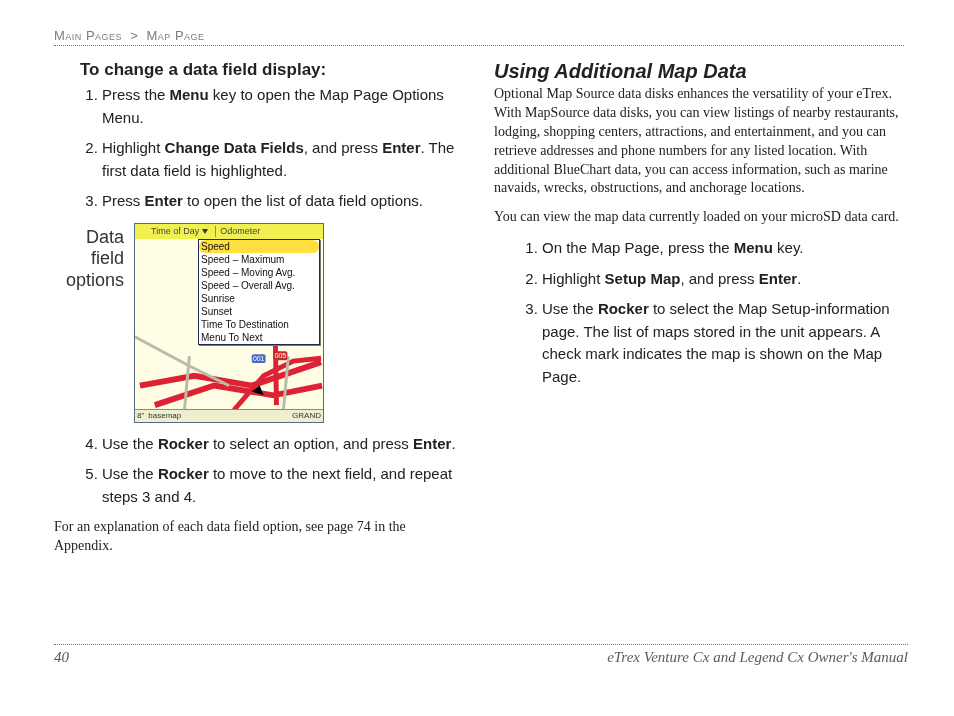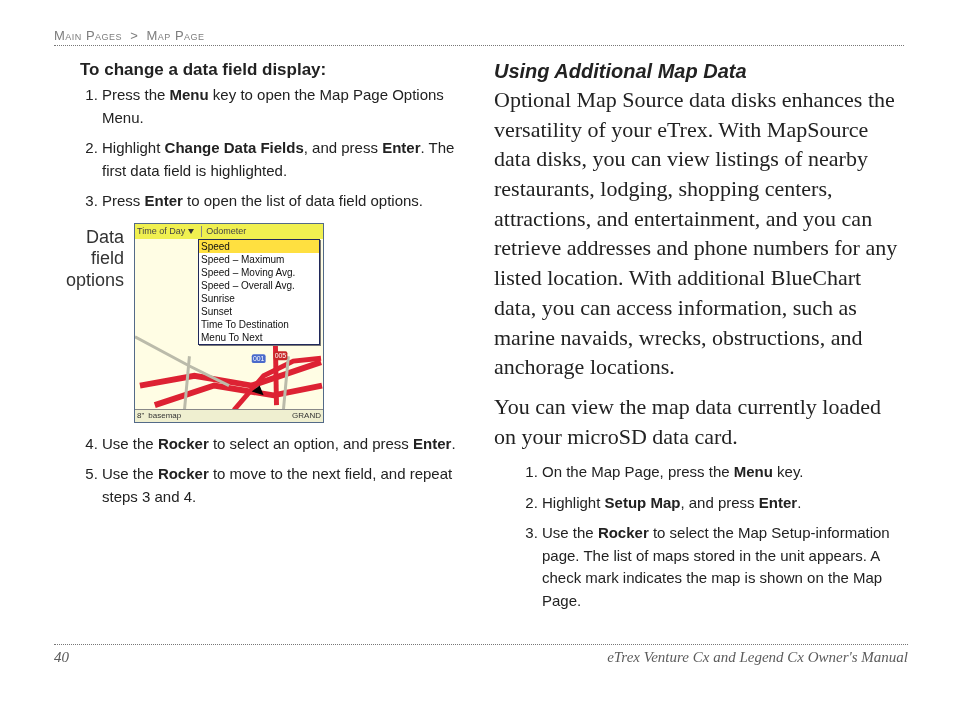--- a/index.html
+++ b/index.html
@@ -75,21 +75,21 @@
     box-sizing: border-box;
     font-family: Tahoma, Arial, sans-serif;
     font-size: 10px;
   }
   .dev-header {
     background: #f0f050;
     border-bottom: 1px solid #7a7a40;
     height: 15px;
     display: flex;
     align-items: center;
-    padding: 0 2px;
+    padding: 0 16px;
     color: #444;
     font-size: 9px;
   }
   .dev-header .sep { border-left: 1px solid #888; margin: 0 4px; height: 11px; }
   .dev-header .tri {
     width: 0; height: 0;
     border-left: 3px solid transparent;
     border-right: 3px solid transparent;
     border-top: 5px solid #333;
     margin: 0 3px;
@@ -105,20 +105,21 @@
   }
   .dev-dropdown .opt {
     padding: 0 2px;
     font-size: 10px;
     line-height: 13px;
     color: #111;
     white-space: nowrap;
   }
   .dev-dropdown .opt.sel {
     background: #ffe040;
+    border-radius: 6px;
   }
   .dev-map {
     position: absolute;
     left: 0; right: 0; top: 15px; bottom: 12px;
     background: #fffde8;
     overflow: hidden;
   }
   .dev-status {
     position: absolute;
     left: 0; right: 0; bottom: 0;
@@ -127,21 +128,21 @@
     border-top: 1px solid #888;
     display: flex;
     justify-content: space-between;
     align-items: center;
     font-size: 8px;
     padding: 0 2px;
     color: #333;
   }
   .serif-para {
     font-family: "Times New Roman", Times, serif;
-    font-size: 22px;
+    font-size: 14px;
     line-height: 1.35;
     margin: 6px 0 10px 0;
   }
   .subhead {
     font-family: Arial, Helvetica, sans-serif;
     font-weight: bold;
     font-style: italic;
     font-size: 20px;
     margin: 0 0 2px 0;
   }
@@ -242,20 +243,21 @@
         <ol class="steps" start="4">
           <li>
             <span>Use the </span><b>Rocker</b><span> to select an option, and press </span><b>Enter</b><span>.</span>
           </li>
           <li>
             <span>Use the </span><b>Rocker</b><span> to move to the next field, and repeat steps 3 and 4.</span>
           </li>
         </ol>
       </div>
 
+      <p class="serif-para">For an explanation of each data field option, see page 74 in the Appendix.</p>
     </div>
 
     <div class="col">
       <p class="subhead">Using Additional Map Data</p>
       <p class="serif-para" style="margin-top:0">Optional Map Source data disks enhances the versatility of your eTrex. With MapSource data disks, you can view listings of nearby restaurants, lodging, shopping centers, attractions, and entertainment, and you can retrieve addresses and phone numbers for any listed location. With additional BlueChart data, you can access information, such as marine navaids, wrecks, obstructions, and anchorage locations.</p>
       <p class="serif-para">You can view the map data currently loaded on your microSD data card.</p>
 
       <div class="indent">
         <ol class="steps">
           <li>

